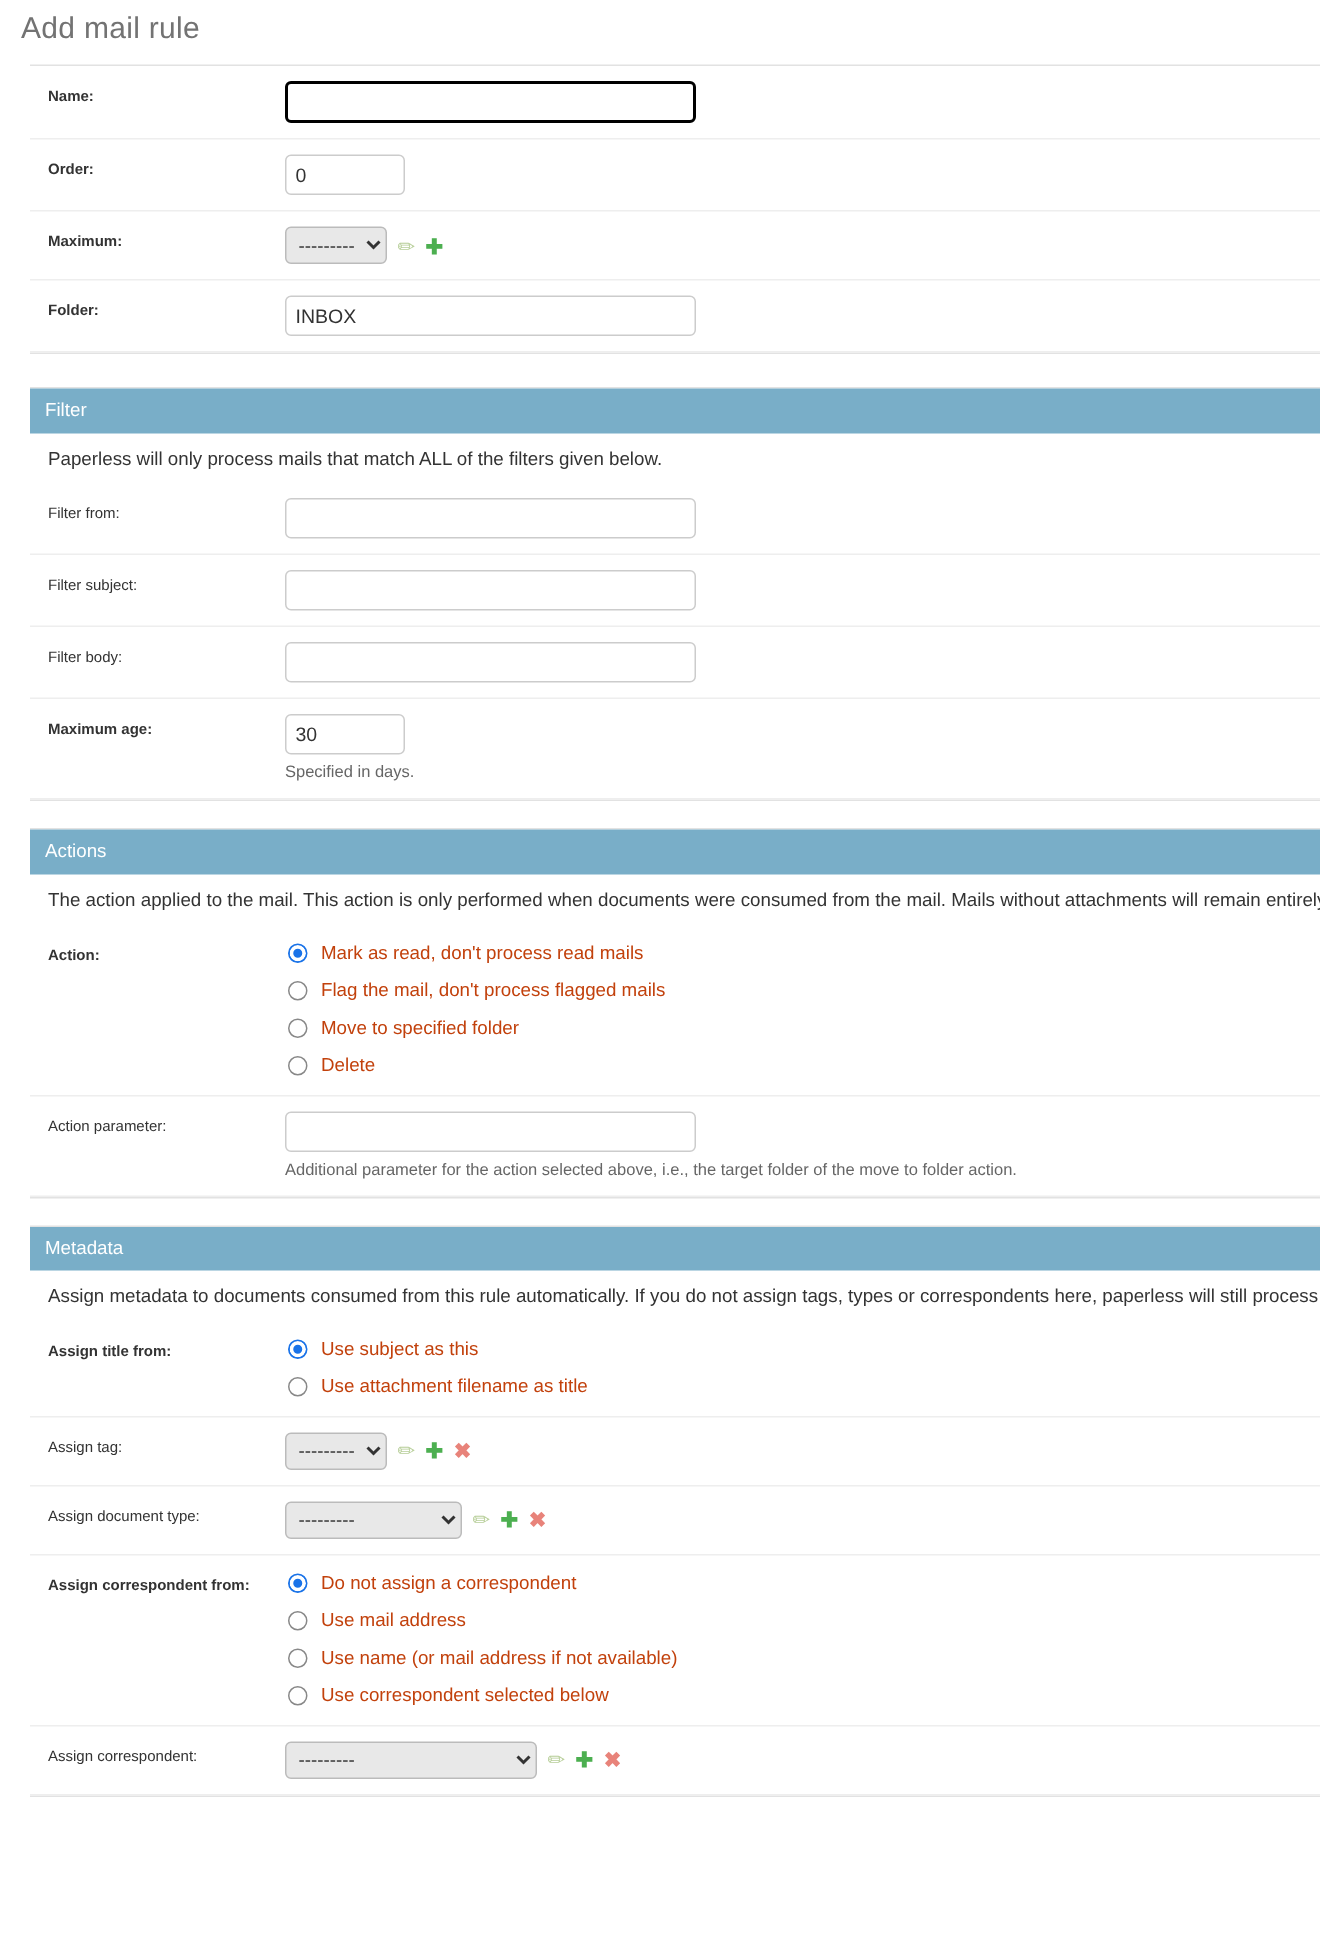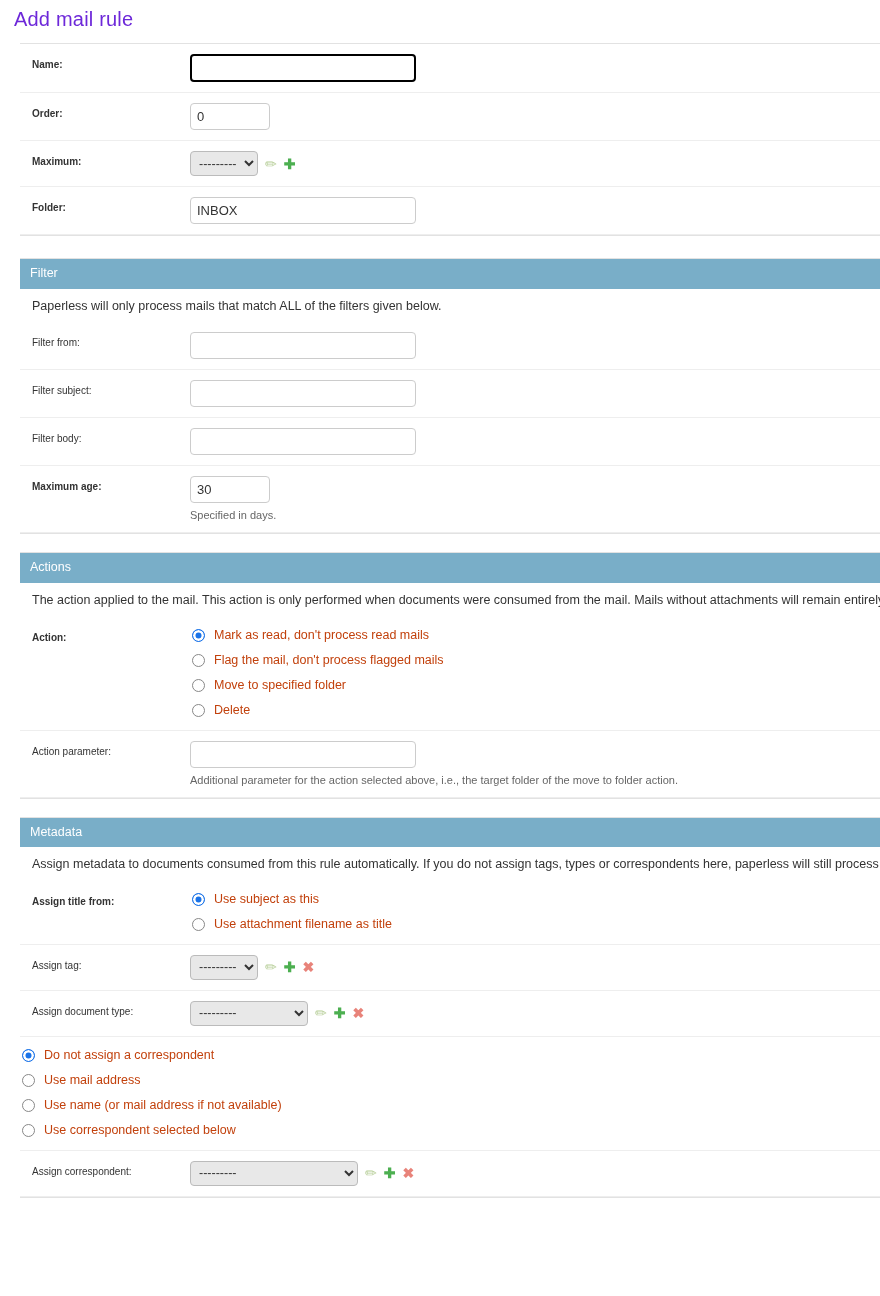--- a/index.html
+++ b/index.html
@@ -15,21 +15,21 @@
     color: #333333;
     overflow: hidden;
   }
   .page {
     position: relative;
     width: 880px;
   }
   .page-title {
     font-size: 20px;
     font-weight: normal;
-    color: #6d28d9;
+    color: #737373;
     padding: 8px 0 12px 14px;
     margin: 0;
     letter-spacing: 0.2px;
   }
   .module {
     border: 1px solid #e2e2e2;
     border-left: none;
     border-right: none;
     background: #ffffff;
     margin: 0 0 18px 20px;
@@ -84,21 +84,21 @@
     font-family: "Liberation Sans", sans-serif;
     font-size: 13px;
     color: #333333;
     padding: 5px 6px;
     border: 1px solid #cccccc;
     border-radius: 4px;
     background: #ffffff;
     box-sizing: border-box;
     height: 27px;
   }
-  input.w-long { width: 226px; }
+  input.w-long { width: 274px; }
   input.w-short { width: 80px; }
   input.focused {
     border: 2px solid #000000;
     outline: none;
     height: 28px;
   }
   select {
     font-family: "Liberation Sans", sans-serif;
     font-size: 12.5px;
     color: #333333;
@@ -309,20 +309,21 @@
         <select class="w-md">
           <option>---------</option>
         </select>
         <span class="icon-link icon-pencil">✏</span>
         <span class="icon-link icon-plus">✚</span>
         <span class="icon-link icon-cross">✖</span>
       </div>
     </div>
 
     <div class="row">
+      <div class="row-label bold">Assign correspondent from:</div>
       <div class="row-field radio-list pad-left">
         <div class="radio-item">
           <span class="radio checked"></span>
           <span class="radio-label">Do not assign a correspondent</span>
         </div>
         <div class="radio-item">
           <span class="radio"></span>
           <span class="radio-label">Use mail address</span>
         </div>
         <div class="radio-item">

